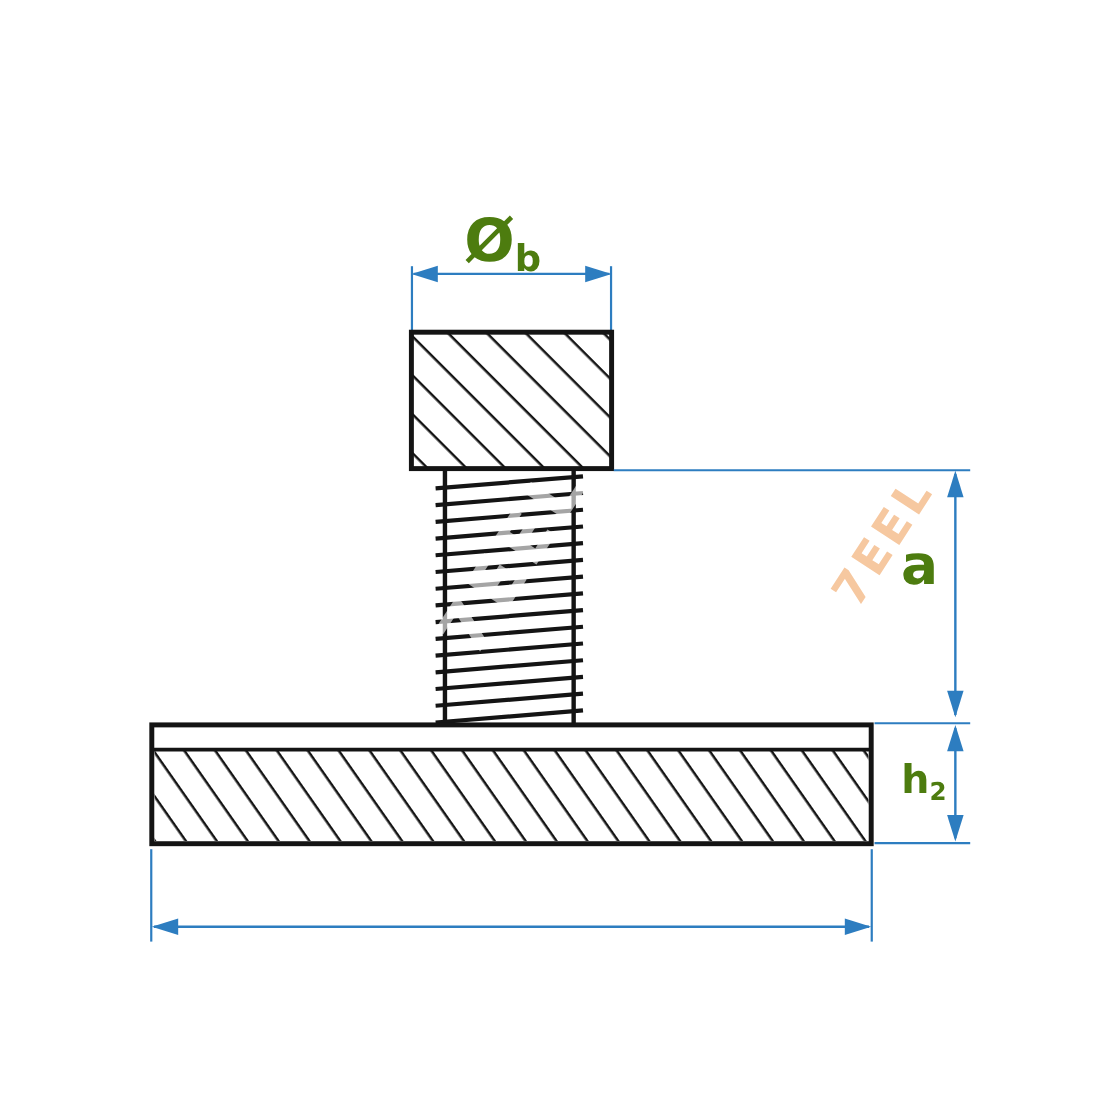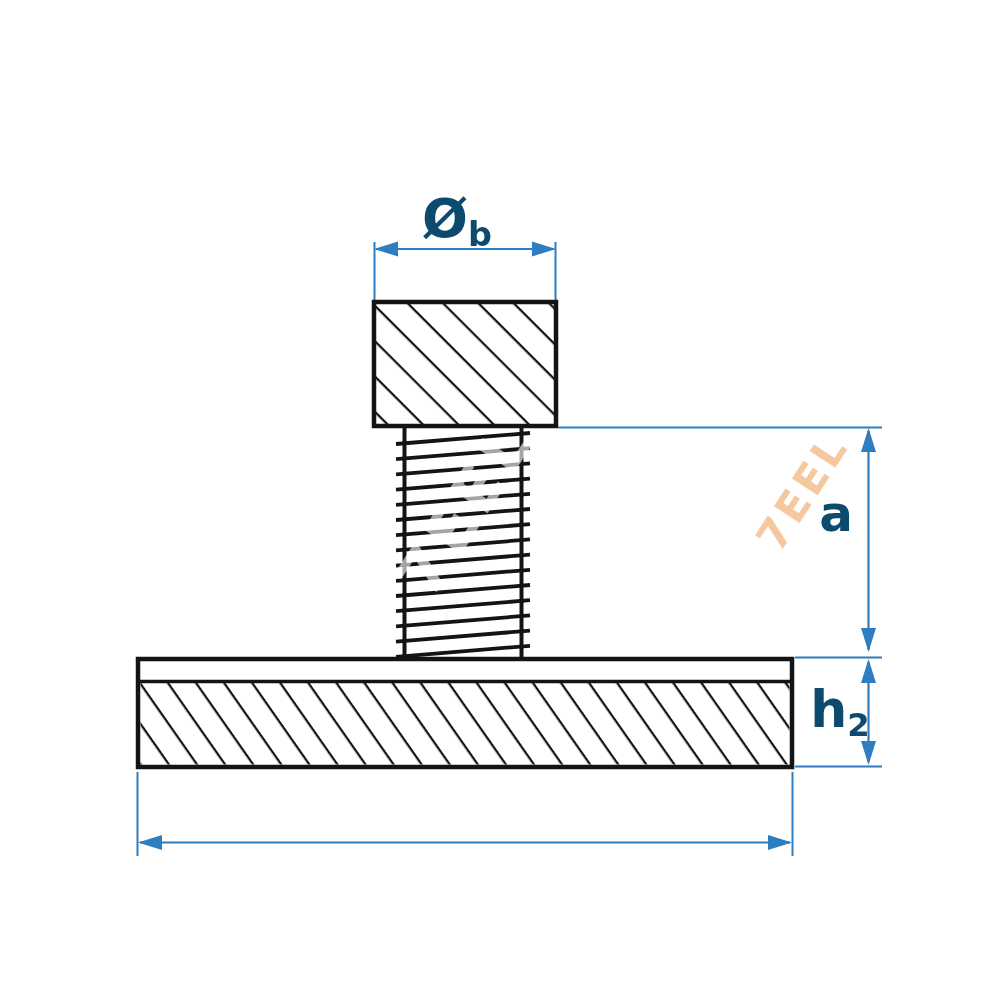--- a/index.html
+++ b/index.html
@@ -4,25 +4,25 @@
 <style>
   html,body { margin:0; padding:0; background:#ffffff; }
   .canvas {
     position:relative; width:1000px; height:1000px;
     background:#ffffff; overflow:hidden;
     font-family:"DejaVu Sans","Liberation Sans",sans-serif;
   }
   svg { position:absolute; left:0; top:0; }
   .dim-label {
     position:absolute; transform:translate(-50%,-50%);
-    color:#0c4a6e; font-weight:700; line-height:1; white-space:nowrap;
+    color:#4d7c0f; font-weight:700; line-height:1; white-space:nowrap;
   }
   .lbl-diameter { font-size:54px; }
   .lbl-a  { font-size:50px; }
-  .lbl-h2 { font-size:52px; }
+  .lbl-h2 { font-size:36px; }
   .sub { font-size:0.62em; vertical-align:-0.28em; font-weight:700; }
   .wm {
     position:absolute; font-weight:700; letter-spacing:0.10em;
     transform:translate(-50%,-50%) rotate(-57deg);
     white-space:nowrap; pointer-events:none; line-height:1;
   }
   .wm-white  { left:466px; top:508px; font-size:62px; color:rgba(255,255,255,0.62); }
   .wm-orange { left:803px; top:492px; font-size:42px; color:#f6c8a0; }
 </style>
 </head>

